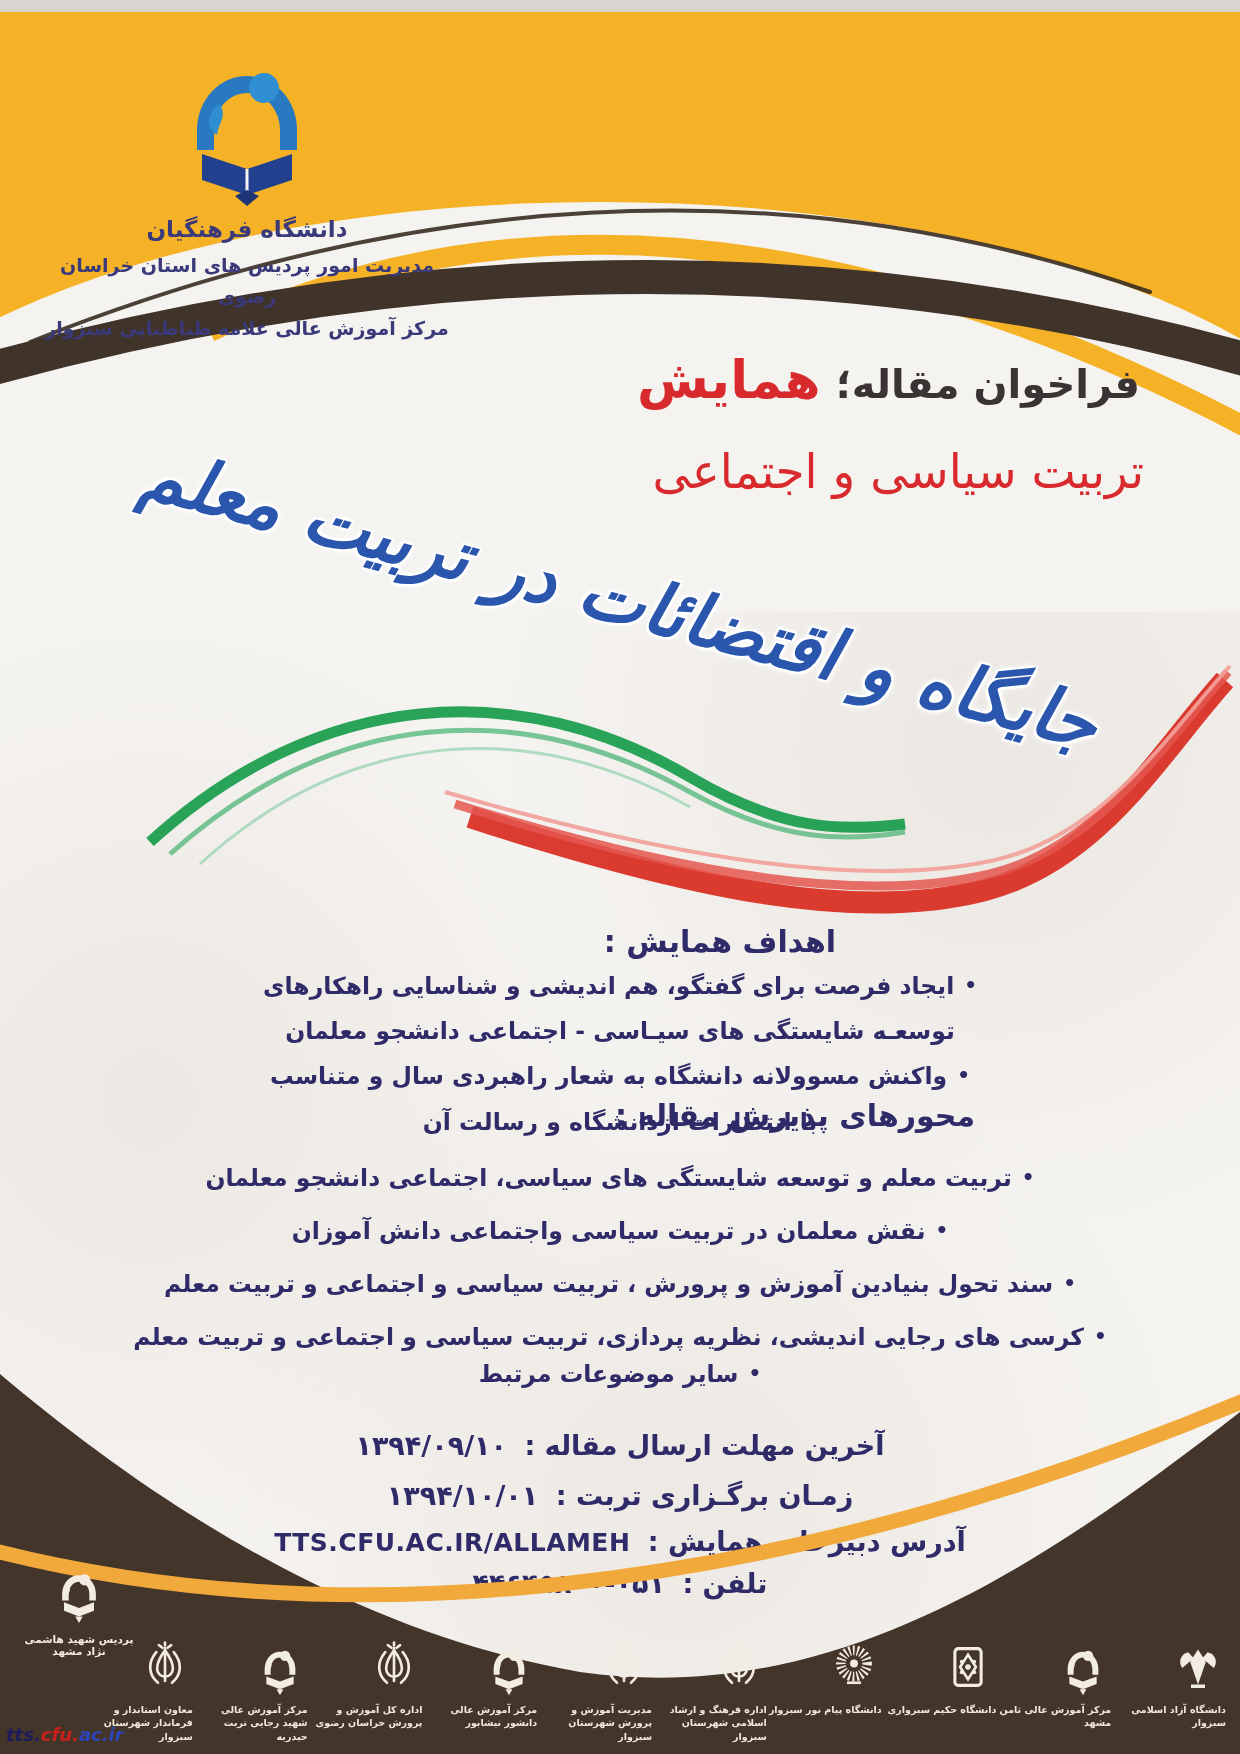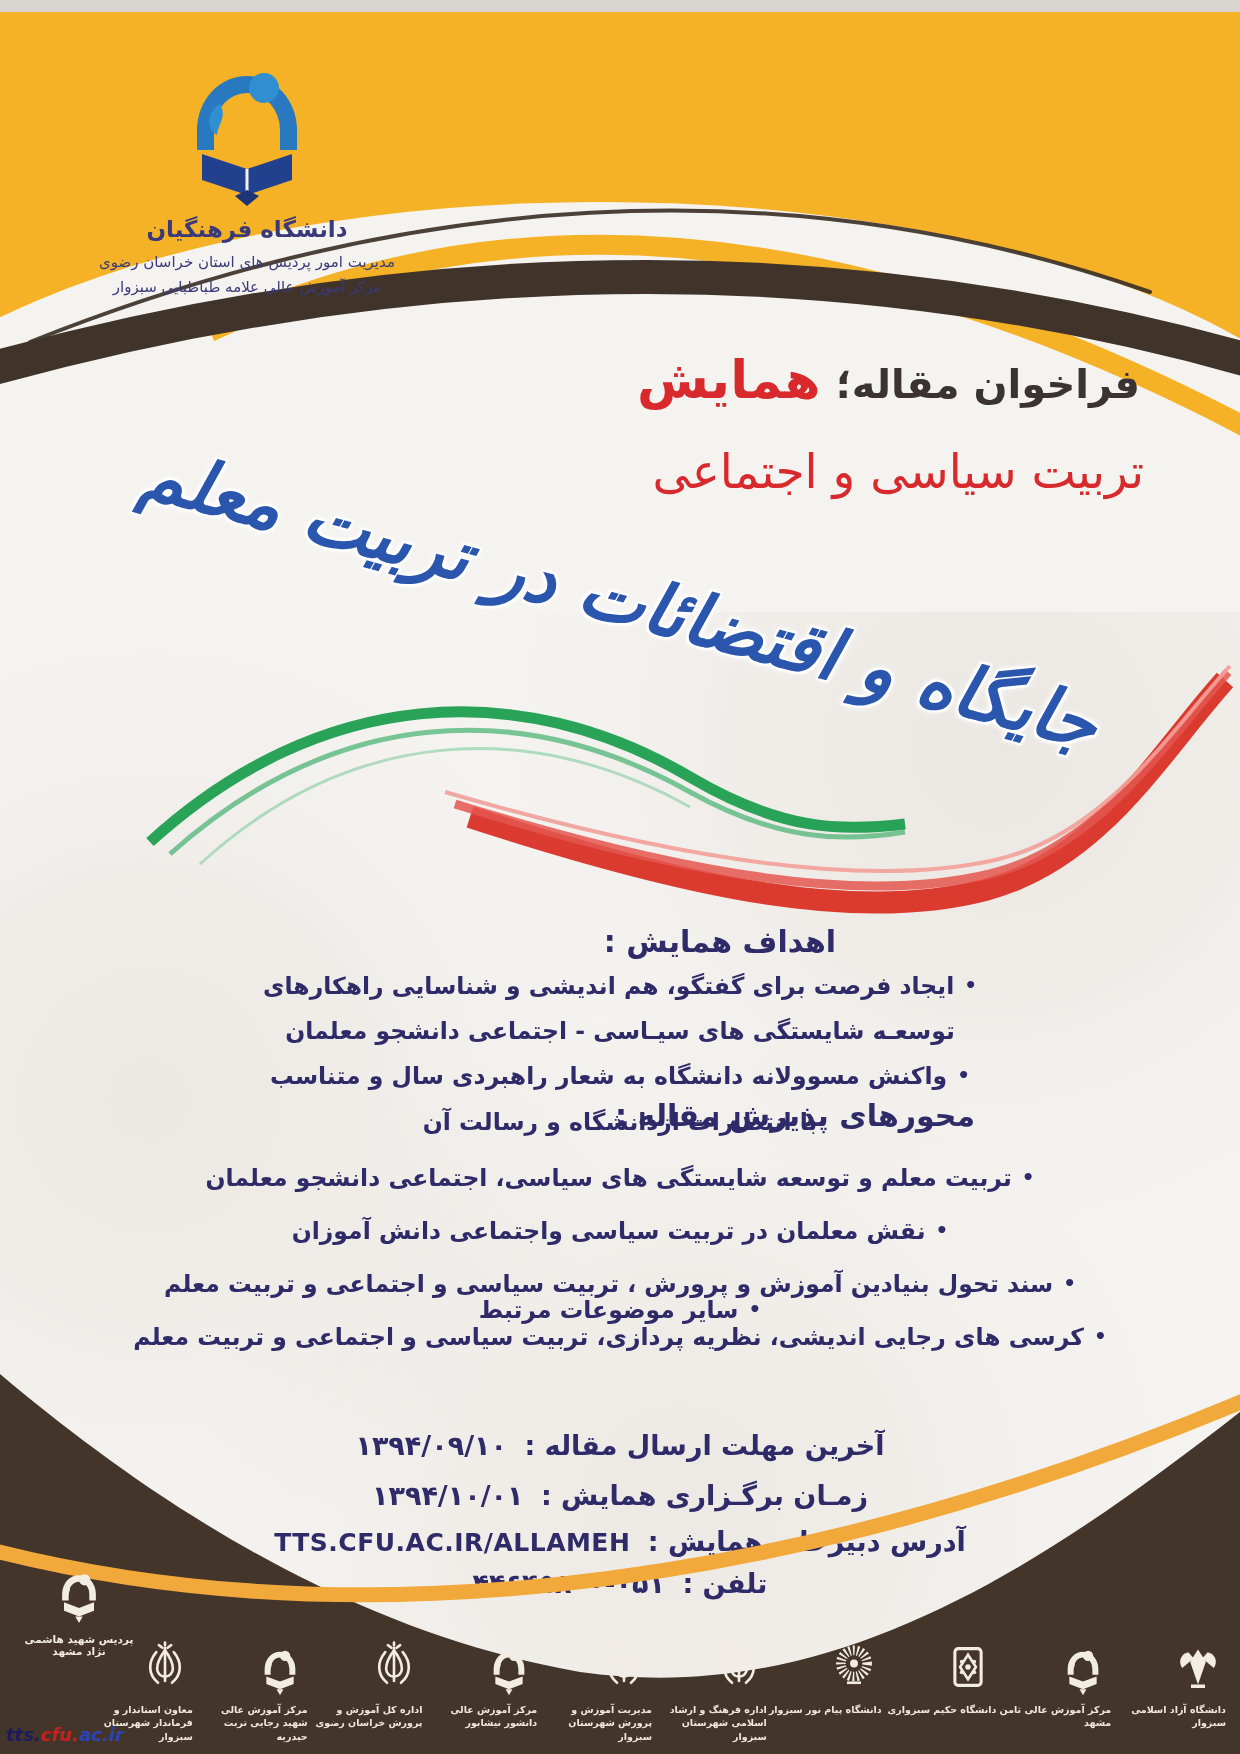--- a/index.html
+++ b/index.html
@@ -13,21 +13,21 @@
       radial-gradient(circle at 12% 62%, rgba(226,221,214,.5) 0, rgba(226,221,214,0) 30%),
       radial-gradient(circle at 55% 85%, rgba(228,223,216,.5) 0, rgba(228,223,216,0) 30%),
       #F5F3F0;
   }
   svg.layer { position:absolute; left:0; top:0; display:block; }
 
   
   .header-block { position:absolute; left:32px; top:26px; width:430px; text-align:center; z-index:5; }
   .header-logo { display:block; margin:0 auto 10px auto; }
   .uni-name   { font-size:23px; font-weight:700; color:#3A3A7B; margin-bottom:8px; }
-  .org-line   { font-size:15px; font-weight:400; color:#3A3A7B; line-height:1.65; }
+  .org-line   { font-size:19px; font-weight:700; color:#3A3A7B; line-height:1.65; }
 
   
   .title-line1 { position:absolute; top:338px; right:100px; z-index:6; white-space:nowrap; }
   .call-prefix { font-size:40px; font-weight:700; color:#3B3233; }
   .call-highlight { font-size:52px; font-weight:700; color:#D8292C; margin-right:10px; }
   .title-line2 { position:absolute; top:432px; right:96px; z-index:6; font-size:47px; font-weight:400; color:#D8292C; white-space:nowrap; }
 
   .calligraphy {
     position:absolute; left:80px; top:545px; width:1080px; z-index:6;
     text-align:center; white-space:nowrap;
@@ -152,28 +152,28 @@
   <div class="line li" style="top:960px"><span class="blt">•</span><span>ایجاد فرصت برای گفتگو، هم اندیشی و شناسایی راهکارهای</span></div>
   <div class="line li" style="top:1005px"><span>توسعـه شایستگی های سیـاسی - اجتماعی دانشجو معلمان</span></div>
   <div class="line li" style="top:1050px"><span class="blt">•</span><span>واکنش مسوولانه دانشگاه به شعار راهبردی سال و متناسب</span></div>
   <div class="line li" style="top:1096px"><span>با انتظارات ازدانشگاه و رسالت آن</span></div>
 
   <div class="line sec-heading topics-heading" style="top:1085px; top:1086px;"><span style="position:relative; top:0;">محورهای پذیرش مقاله :</span></div>
   <div class="line li" style="top:1152px"><span class="blt">•</span><span>تربیت معلم و توسعه شایستگی های سیاسی، اجتماعی دانشجو معلمان</span></div>
   <div class="line li" style="top:1205px"><span class="blt">•</span><span>نقش معلمان در تربیت سیاسی واجتماعی دانش آموزان</span></div>
   <div class="line li" style="top:1258px"><span class="blt">•</span><span>سند تحول بنیادین آموزش و پرورش ، تربیت سیاسی و اجتماعی و تربیت معلم</span></div>
   <div class="line li" style="top:1311px"><span class="blt">•</span><span>کرسی های رجایی اندیشی، نظریه پردازی، تربیت سیاسی و اجتماعی و تربیت معلم</span></div>
-  <div class="line li" style="top:1284px"><span class="blt">•</span><span>سایر موضوعات مرتبط</span></div>
+  <div class="line li" style="top:1348px"><span class="blt">•</span><span>سایر موضوعات مرتبط</span></div>
 
   <div class="line info-line" style="top:1418px">
     <span>آخرین مهلت ارسال مقاله :</span>
     <span class="val">۱۳۹۴/۰۹/۱۰</span>
   </div>
   <div class="line info-line" style="top:1468px">
-    <span>زمـان برگـزاری همایش :</span>
+    <span>زمـان برگـزاری تربت :</span>
     <span class="val">۱۳۹۴/۱۰/۰۱</span>
   </div>
   <div class="line info-line" style="top:1514px">
     <span>آدرس دبیرخانه همایش :</span>
     <span class="val site-val" dir="ltr">TTS.CFU.AC.IR/ALLAMEH</span>
   </div>
   <div class="line info-line" style="top:1556px">
     <span>تلفن :</span>
     <span class="val">۰۵۱-۴۴۶۴۵۸۰۰</span>
   </div>

